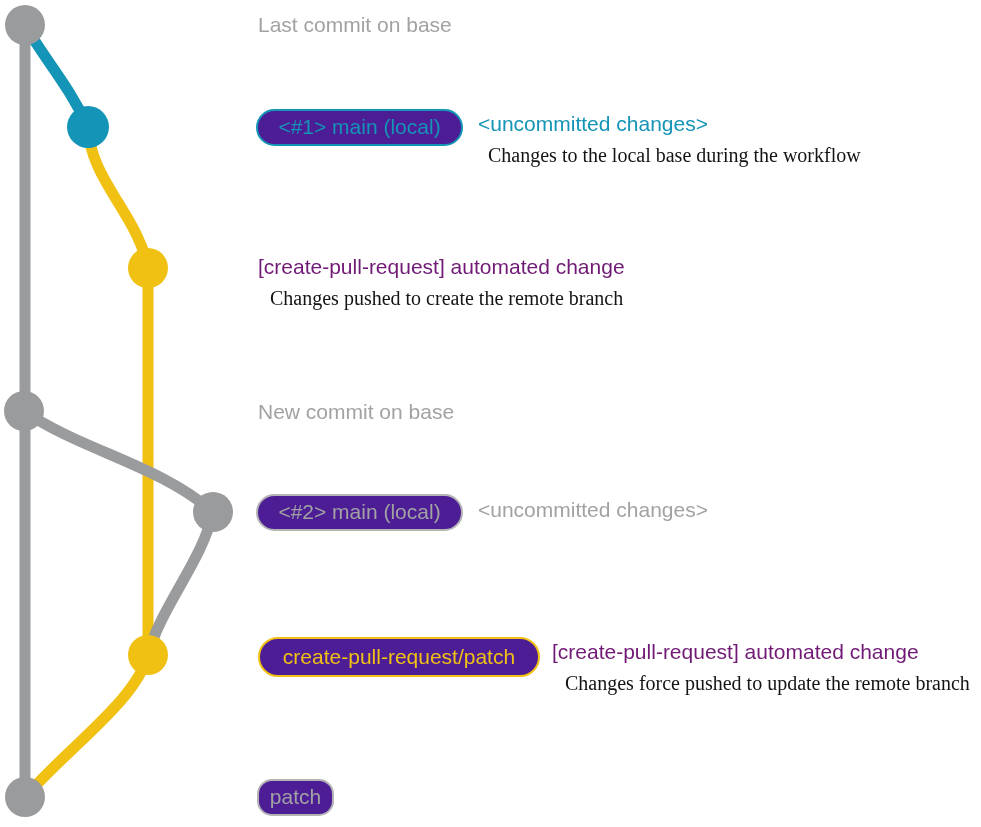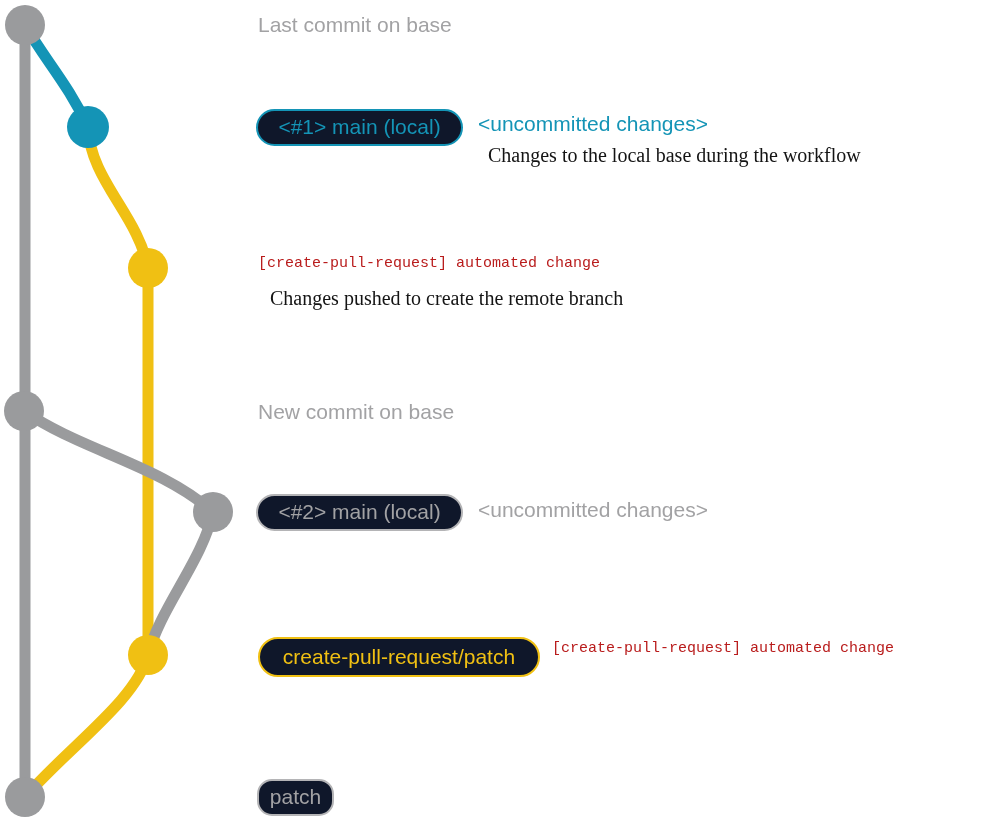--- a/index.html
+++ b/index.html
@@ -7,27 +7,27 @@
     position:relative;
     width:981px;height:827px;
     background:#ffffff;
     overflow:hidden;
     font-family:"Liberation Sans",sans-serif;
   }
   #graph-svg{position:absolute;left:0;top:0;}
   .abs{position:absolute;white-space:nowrap;line-height:1.15;}
   .title-gray{font-size:21px;color:#a2a2a4;}
   .heading-teal{font-size:21px;color:#1494b6;}
-  .heading-yellow{font-size:15px;color:#b91c1c;font-family:Liberation Mono, monospace;}
+  .heading-yellow{font-size:21px;color:#701a75;}
   .heading-gray{font-size:21px;color:#a2a2a4;}
   .desc{font-family:"Liberation Serif",serif;font-size:20px;color:#141414;}
   .badge{
     display:flex;align-items:center;justify-content:center;
     box-sizing:border-box;border:2px solid;border-radius:19px;
-    font-size:21px;background:#0f172a;
+    font-size:21px;background:#4c1d95;
   }
   .badge-teal{border-color:#1494b6;color:#1494b6;}
   .badge-gray{border-color:#b4b4b6;color:#a2a2a4;}
   .badge-yellow{border-color:#f0c013;color:#f0c013;}
   .stroke-gray{stroke:#9a9b9d;}
   .stroke-teal{stroke:#1494b6;}
   .stroke-yellow{stroke:#f0c013;}
   .fill-gray{fill:#9a9b9d;}
   .fill-teal{fill:#1494b6;}
   .fill-yellow{fill:#f0c013;}
@@ -70,16 +70,17 @@
   <div class="abs heading-yellow" style="left:258px;top:255px;">[create-pull-request] automated change</div>
   <div class="abs title-gray" style="left:258px;top:400px;">New commit on base</div>
 
   <div class="abs desc" style="left:270px;top:287px;">Changes pushed to create the remote branch</div>
 
   <div class="abs badge badge-gray" style="left:256px;top:494px;width:207px;height:37px;text-align:right;">&lt;#2&gt; main (local)</div>
   <div class="abs heading-gray" style="left:478px;top:498px;">&lt;uncommitted changes&gt;</div>
 
   <div class="abs badge badge-yellow" style="left:258px;top:637px;width:282px;height:40px;border-radius:20px;">create-pull-request/patch</div>
   <div class="abs heading-yellow" style="left:552px;top:640px;">[create-pull-request] automated change</div>
+  <div class="abs desc" style="left:565px;top:672px;">Changes force pushed to update the remote branch</div>
 
   <div class="abs badge badge-gray" style="left:257px;top:779px;width:77px;height:37px;border-radius:15px;">patch</div>
 
 </div>
 
 </body></html>

